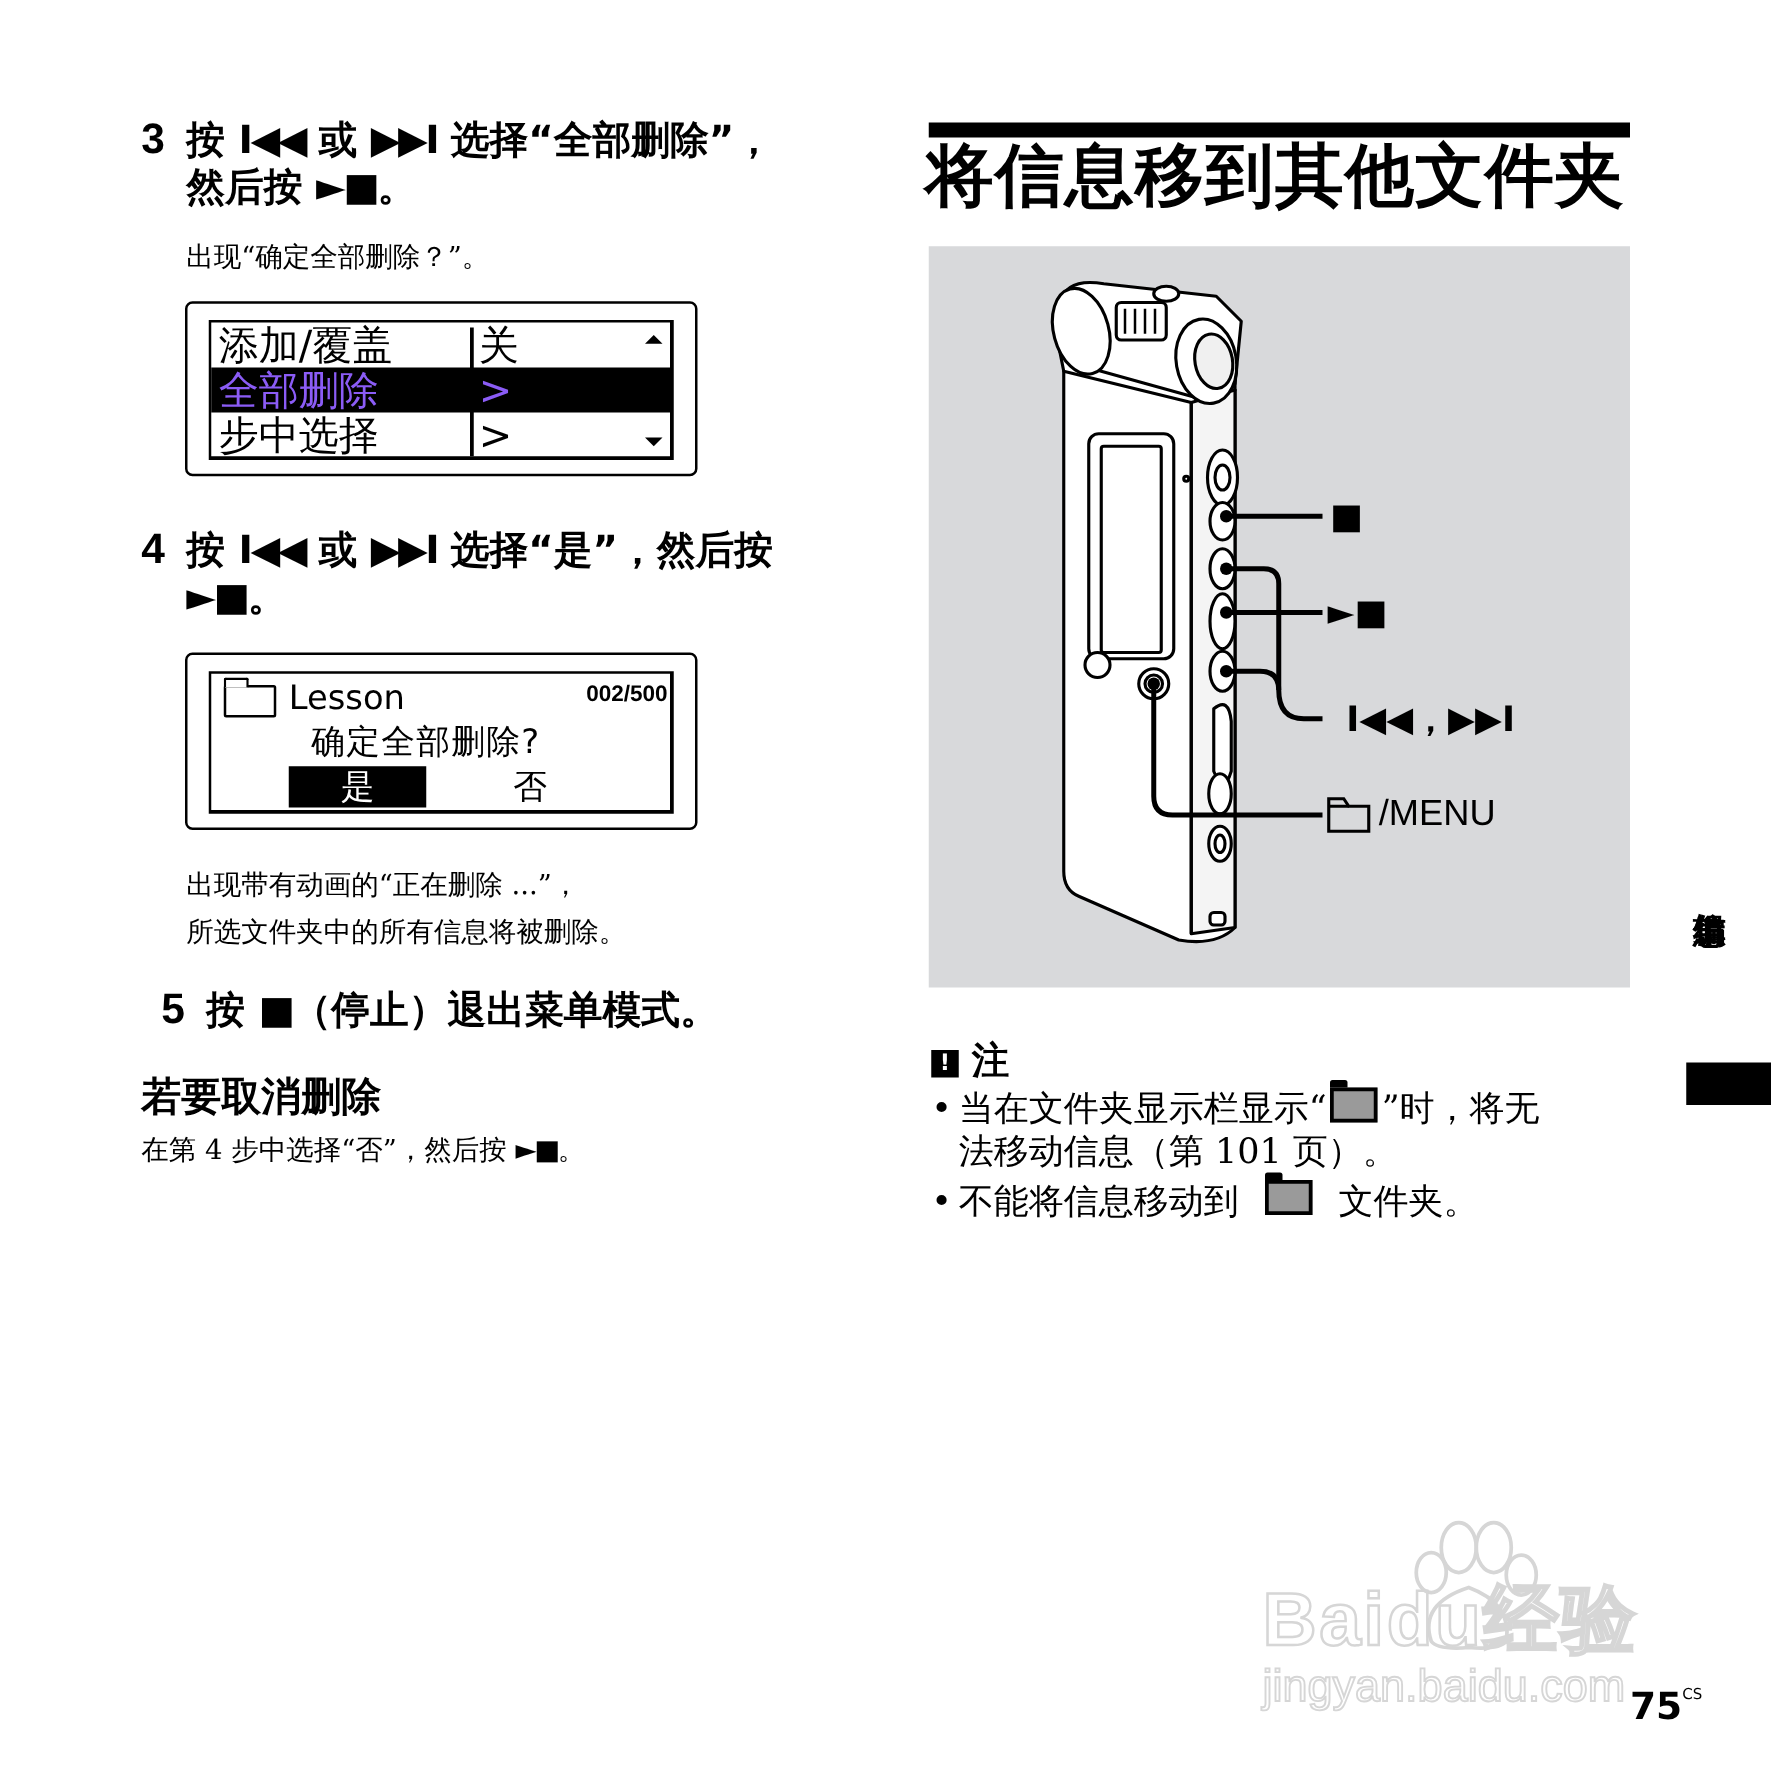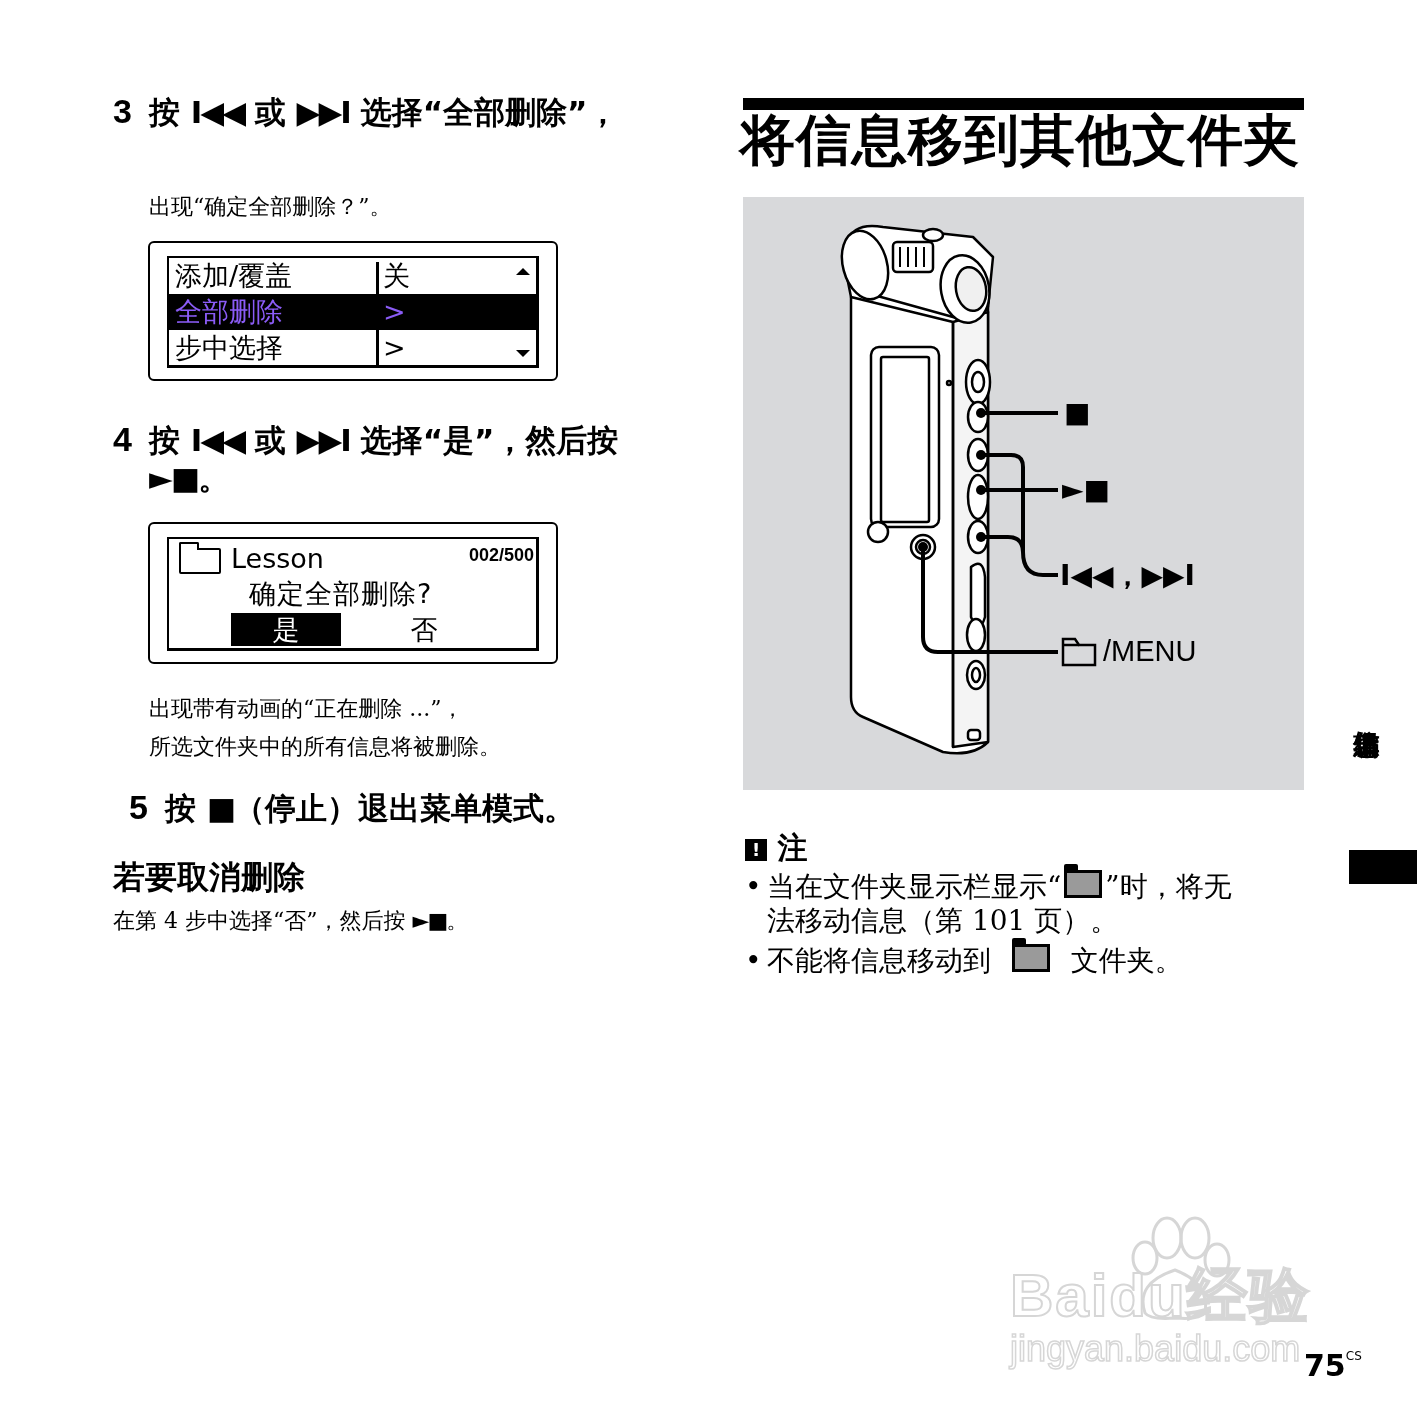--- a/index.html
+++ b/index.html
@@ -15,21 +15,21 @@
     .body-text { font-family: "DejaVu Serif", "Liberation Serif", serif; font-size: 22px; line-height: 38px; font-weight: normal; }
     
     .lcd-outer {
       position: absolute; border: 2px solid #000; border-radius: 6px; background: #fff;
     }
     .lcd-inner {
       position: absolute; left: 17px; top: 13px; right: 17px; bottom: 11px;
       border: 2px solid #000; border-right-width: 3px; border-bottom-width: 3px; background: #fff;
       font-family: "DejaVu Sans", sans-serif;
     }
-    .menu-row { position: absolute; left: 0; right: 0; height: 36px; font-size: 27px; line-height: 36px; }
+    .menu-row { position: absolute; left: 0; right: 0; height: 36px; font-size: 32px; line-height: 36px; }
     .menu-row.selected { background: #000; color: #8b5cf6; }
     .menu-row .lbl { position: absolute; left: 6px; }
     .menu-row .val { position: absolute; left: 214px; }
     .menu-divider { position: absolute; left: 207px; top: 4px; bottom: 0; width: 3px; background: #000; }
     .scroll-up { position: absolute; right: 6px; top: 10px; width: 0; height: 0; border-left: 7px solid transparent; border-right: 7px solid transparent; border-bottom: 7px solid #000; }
     .scroll-down { position: absolute; right: 6px; bottom: 8px; width: 0; height: 0; border-left: 7px solid transparent; border-right: 7px solid transparent; border-top: 7px solid #000; }
     
     .title-bar { left: 743px; top: 98px; width: 561px; height: 12px; background: #000; }
     .page-title { left: 740px; top: 108px; font-size: 55px; line-height: 66px; font-weight: bold; letter-spacing: 1px; font-family: Liberation Serif, serif; }
     .illus { left: 743px; top: 197px; width: 561px; height: 593px; background: #d8d9db; }
@@ -48,20 +48,24 @@
   </style>
 </head>
 <body>
 
 <div class="abs step" style="top:92px;">
   <span class="num">3</span><span>按</span>
   <span class="sym">I◀◀</span>
   <span>或</span>
   <span class="sym">▶▶I</span>
   <span>选择“全部删除”，</span>
+  <span class="cont">
+    <span>然后按</span>
+    <span class="sym">►■</span><span>。</span>
+  </span>
 </div>
 <div class="abs body-text" style="left:149px; top:188px;">出现“确定全部删除？”。</div>
 
 <div class="lcd-outer" style="left:148px; top:241px; width:406px; height:136px;">
   <div class="lcd-inner">
     <div class="menu-row" style="top:0;">
       <span class="lbl">添加/覆盖</span>
       <span class="val">关</span>
     </div>
     <div class="menu-row selected" style="top:36px;">
@@ -177,21 +181,21 @@
         <circle cx="180" cy="350" r="5"></circle>
     </g>
 
     <g fill="none" stroke="#000" stroke-width="2.5">
       <path d="M320 442 L320 468 L352 468 L352 448 L336 448 L332 442 Z"></path>
       <line x1="320" y1="448" x2="336" y2="448"></line>
     </g>
   </svg>
   <div class="callout" style="left:321px; top:199px;">■</div>
   <div class="callout" style="left:319px; top:276px;">►■</div>
-  <div class="callout" style="left:317px; top:360px;text-align:right;">I◀◀，▶▶I</div>
+  <div class="callout" style="left:334px; top:360px;text-align:right;">I◀◀，▶▶I</div>
   <div class="callout" style="left:360px; top:438px; font-weight:normal; font-family:'Liberation Sans', sans-serif; font-size:29px;">/MENU</div>
 </div>
 
 <div class="abs note-head">
   <span style="display:inline-block; width:22px; height:22px; background:#000; color:#fff; font-size:18px; line-height:22px; text-align:center; vertical-align:2px;">!</span>
   <span>注</span>
 </div>
 <div class="abs note-item" style="top:870px;">
   <span class="bullet">•</span><span>当在文件夹显示栏显示“</span><span class="folder-filled"></span><span>”时，将无</span>
   <span class="indent">法移动信息（第 101 页）。</span>

